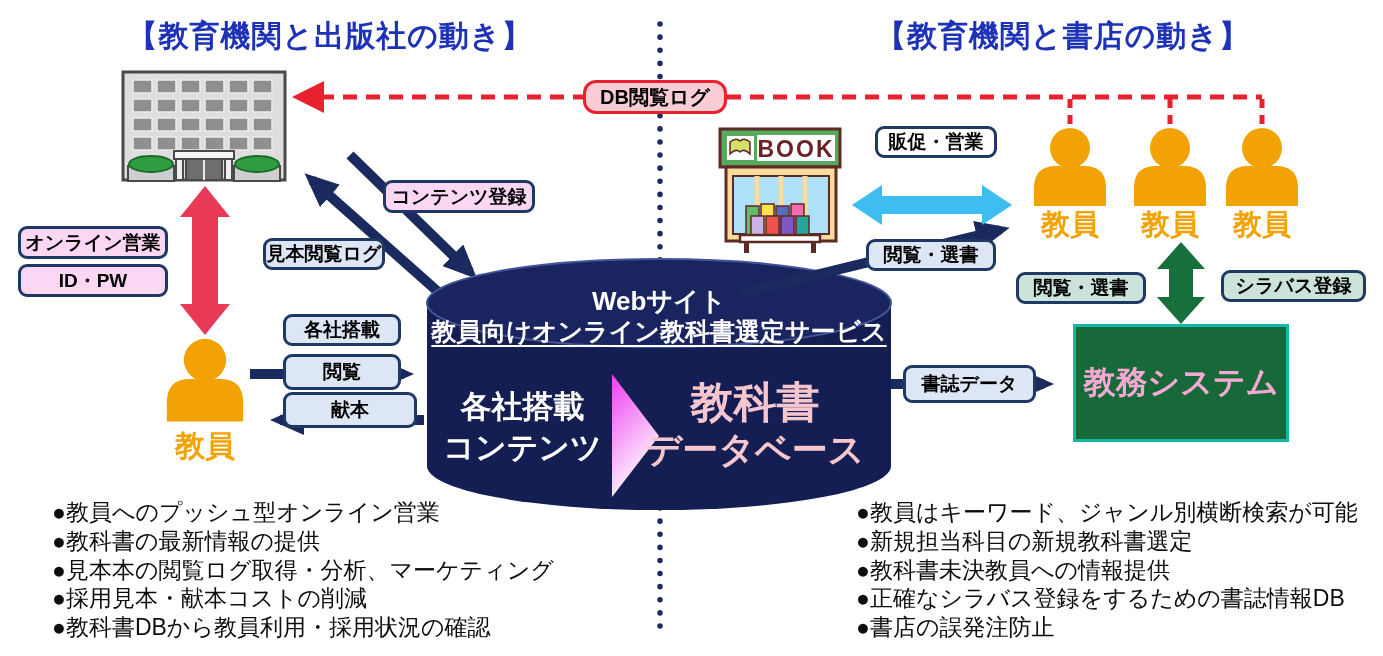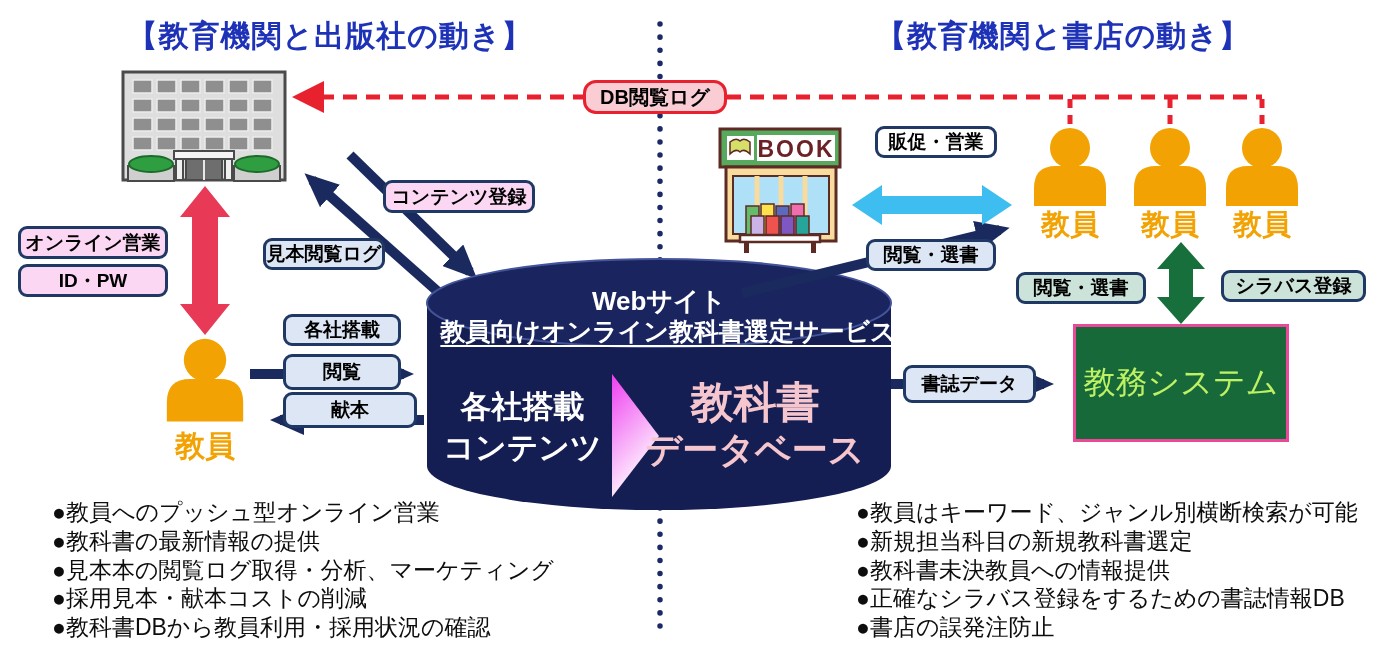--- a/index.html
+++ b/index.html
@@ -8,25 +8,25 @@
   svg.layer{position:absolute;left:0;top:0;}
   .box{position:absolute;box-sizing:border-box;display:flex;align-items:center;justify-content:center;
        border:3px solid #1f3864;border-radius:9px;font-weight:bold;font-size:19px;color:#000;background:#fff;
        white-space:nowrap;}
   .pink{background:#fbd7f3;}
   .lav{background:#dde6f4;}
   .grn{background:#cbe3d9;}
   .dblog{background:#facdd5;border-color:#e8212e;border-radius:13px;font-size:20px;}
   .title{position:absolute;font-weight:bold;font-size:30px;color:#1e32b8;text-align:center;letter-spacing:1px;white-space:nowrap;}
   .dbt{position:absolute;color:#fff;font-weight:bold;text-align:center;white-space:nowrap;}
-  .dbt.under{text-decoration:underline;text-underline-offset:5px;text-decoration-thickness:2px;padding-left:9px;}
+  .dbt.under{text-decoration:underline;text-underline-offset:5px;text-decoration-thickness:2px;}
   .dbt.pinktxt{color:#f6c6ce;}
   .tch{position:absolute;color:#f2a202;font-weight:bold;font-size:30px;text-align:center;white-space:nowrap;}
-  .kyomu{position:absolute;box-sizing:border-box;background:#17693a;border:3px solid #ec4899;
-         display:flex;align-items:center;justify-content:center;color:#bef264;font-weight:normal;font-size:32px;}
+  .kyomu{position:absolute;box-sizing:border-box;background:#17693a;border:3px solid #14b8a6;
+         display:flex;align-items:center;justify-content:center;color:#f9a8d4;font-weight:bold;font-size:32px;}
   .bullets{position:absolute;font-size:23px;color:#0d0d0d;line-height:28.8px;white-space:nowrap;}
 </style>
 </head>
 <body>
 
 <svg class="layer" width="1383" height="656" viewBox="0 0 1383 656">
   <defs>
     <marker id="mN" markerUnits="userSpaceOnUse" markerWidth="34" markerHeight="30" refX="24" refY="15" orient="auto">
       <path d="M0,0 L34,15 L0,30 Z" fill="#1b2a5e"></path>
     </marker>

